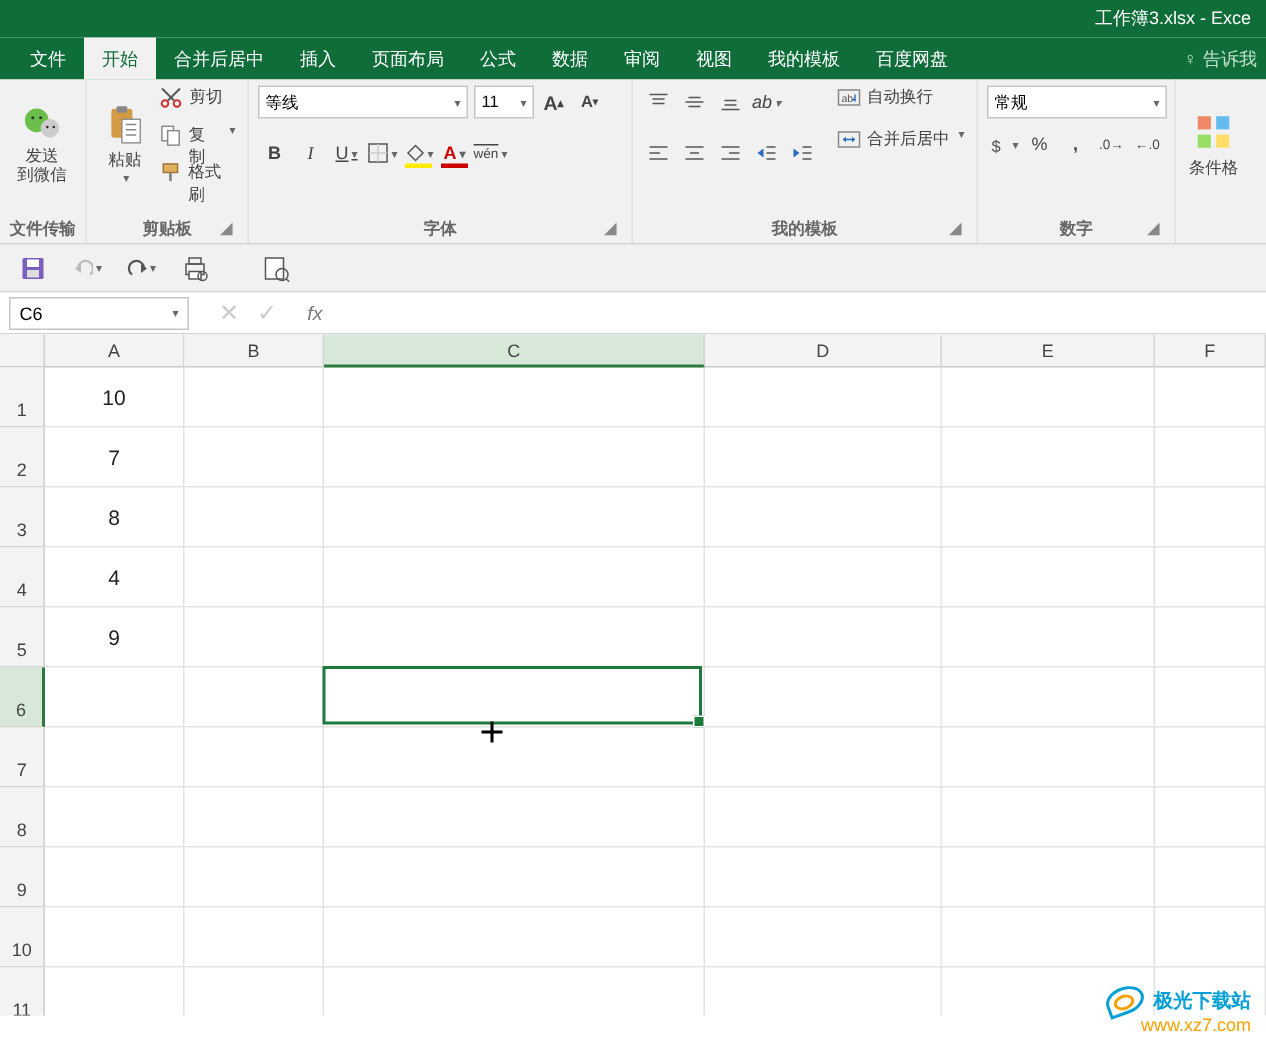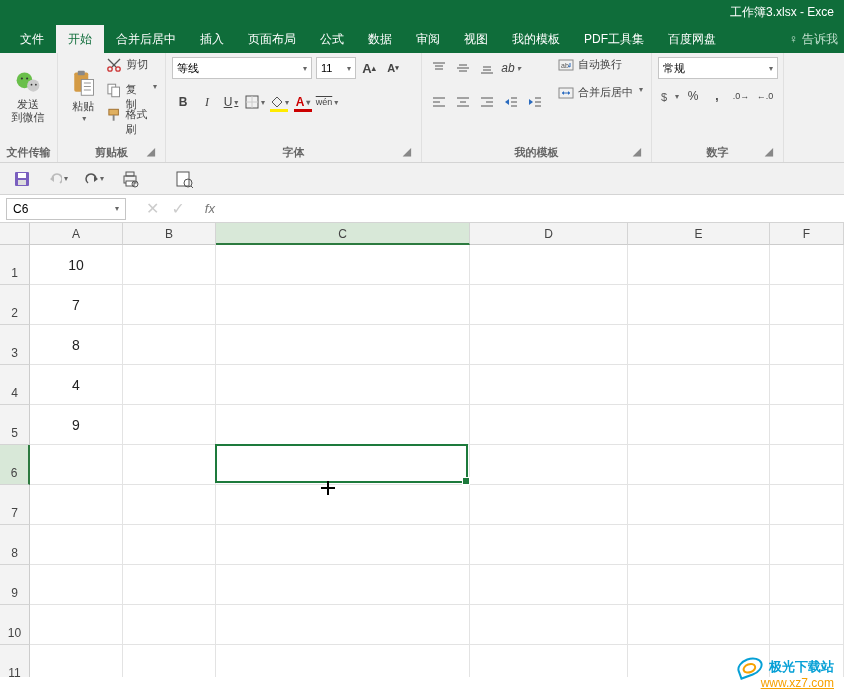--- a/index.html
+++ b/index.html
@@ -62,21 +62,21 @@
 .cursor-plus { position:absolute; width:14px; height:14px; }
 .cursor-plus::before,.cursor-plus::after { content:""; position:absolute; background:#000;}
 .cursor-plus::before { left:6px; top:0; width:2px; height:14px;}
 .cursor-plus::after { top:6px; left:0; height:2px; width:14px;}
 .cursor-plus .wh::before,.cursor-plus .wh::after {content:"";position:absolute;background:#fff;}
 .cursor-plus .wh::before{left:7px; top:1px;width:0px;height:12px;}
 
 
 .watermark { position:absolute; right:10px; bottom:6px; text-align:right; font-size:13px; }
 .watermark .l1 { color:#06a0d6; font-weight:bold; display:flex; align-items:center; gap:6px; justify-content:flex-end;}
-.watermark .l2 { color:#f6a100; font-size:12px;text-decoration:underline;}
+.watermark .l2 { color:#f6a100; font-size:12px;}
 .wm-logo { width:26px;height:18px;border:2px solid #06a0d6;border-radius:50% 50% 50% 0;transform:rotate(-20deg);position:relative;}
 .wm-logo::after{content:"";position:absolute;left:3px;top:3px;width:10px;height:6px;border:2px solid #f6a100;border-radius:50%;}
 
 svg { display:block;}
 </style>
 </head>
 <body>
 
 <div class="titlebar">
   <span class="titlebar-title">工作簿3.xlsx - Exce</span>
@@ -86,21 +86,20 @@
   <div class="ribbon-tab">文件</div>
   <div class="ribbon-tab active">开始</div>
   <div class="ribbon-tab">合并后居中</div>
   <div class="ribbon-tab">插入</div>
   <div class="ribbon-tab">页面布局</div>
   <div class="ribbon-tab">公式</div>
   <div class="ribbon-tab">数据</div>
   <div class="ribbon-tab">审阅</div>
   <div class="ribbon-tab">视图</div>
   <div class="ribbon-tab">我的模板</div>
-  <div class="ribbon-tab">PDF工具集</div>
   <div class="ribbon-tab">百度网盘</div>
   <div class="ribbon-tell">
     <span>♀</span>
     <span>告诉我</span>
   </div>
 </div>
 
 <div class="ribbon">
 
   <div class="ribbon-group" style="width:58px">
@@ -315,20 +314,31 @@
         <div class="btn-tiny">%</div>
         <div class="btn-tiny" style="font-weight:bold">,</div>
         <div class="btn-tiny" style="font-size:9px">.0→</div>
         <div class="btn-tiny" style="font-size:9px">←.0</div>
       </div>
     </div>
     <div class="group-label"><span>数字</span><span class="dialog-launcher">◢</span></div>
   </div>
 
   <div class="ribbon-group" style="width:50px;border-right:none">
+    <div class="group-content">
+      <div class="big-btn" style="width:38px">
+        <svg class="ico" viewBox="0 0 32 32">
+            <rect x="4" y="4" width="10" height="10" fill="#e86"></rect>
+            <rect x="18" y="4" width="10" height="10" fill="#6be"></rect>
+            <rect x="4" y="18" width="10" height="10" fill="#9d6"></rect>
+            <rect x="18" y="18" width="10" height="10" fill="#fd6"></rect>
+          </svg>
+        <span>条件格</span>
+      </div>
+    </div>
     <div class="group-label"></div>
   </div>
 </div>
 
 <div class="qat">
   <div class="qat-btn">
       <svg width="18" height="18">
         <rect x="2" y="2" width="14" height="14" fill="#7a5fbf" rx="1"></rect>
         <rect x="5" y="3" width="8" height="5" fill="#fff"></rect>
         <rect x="5" y="10" width="8" height="5" fill="#ddd"></rect>

